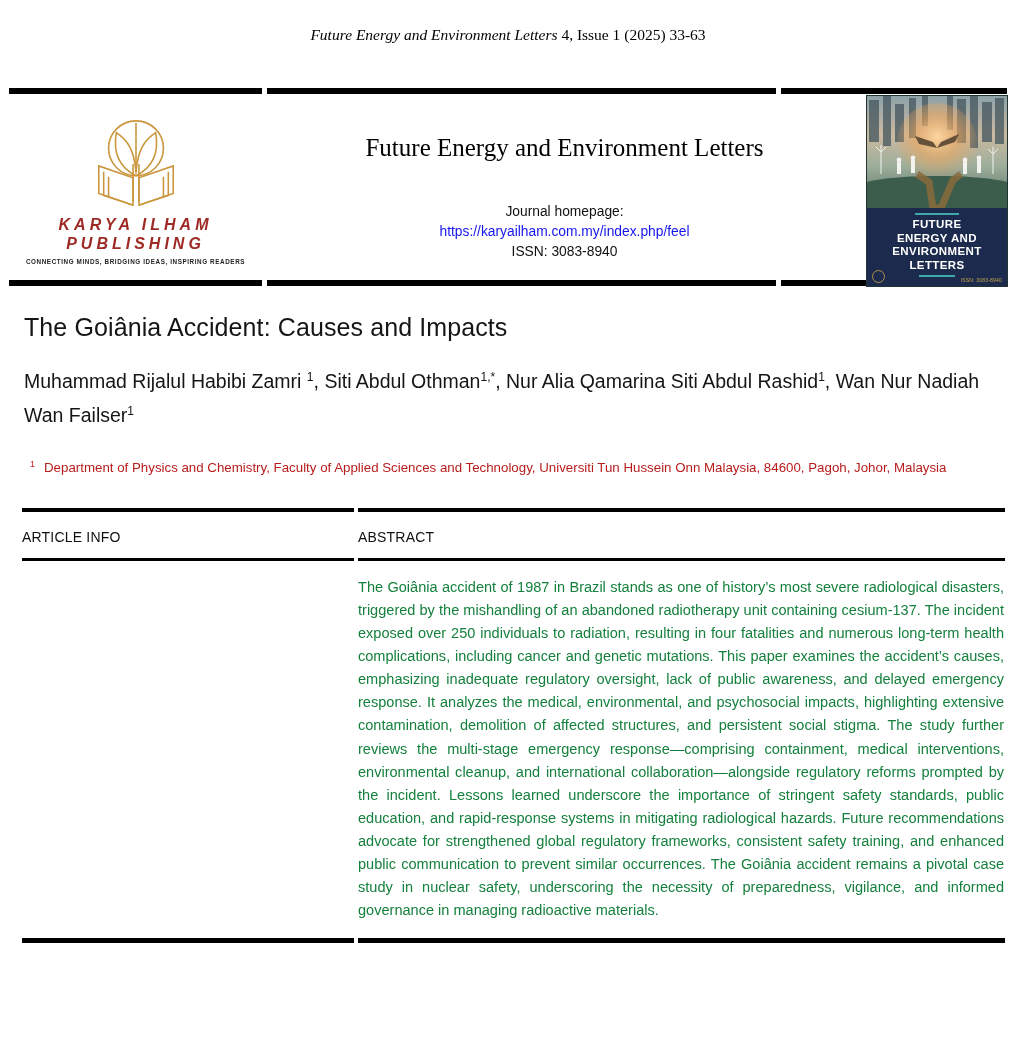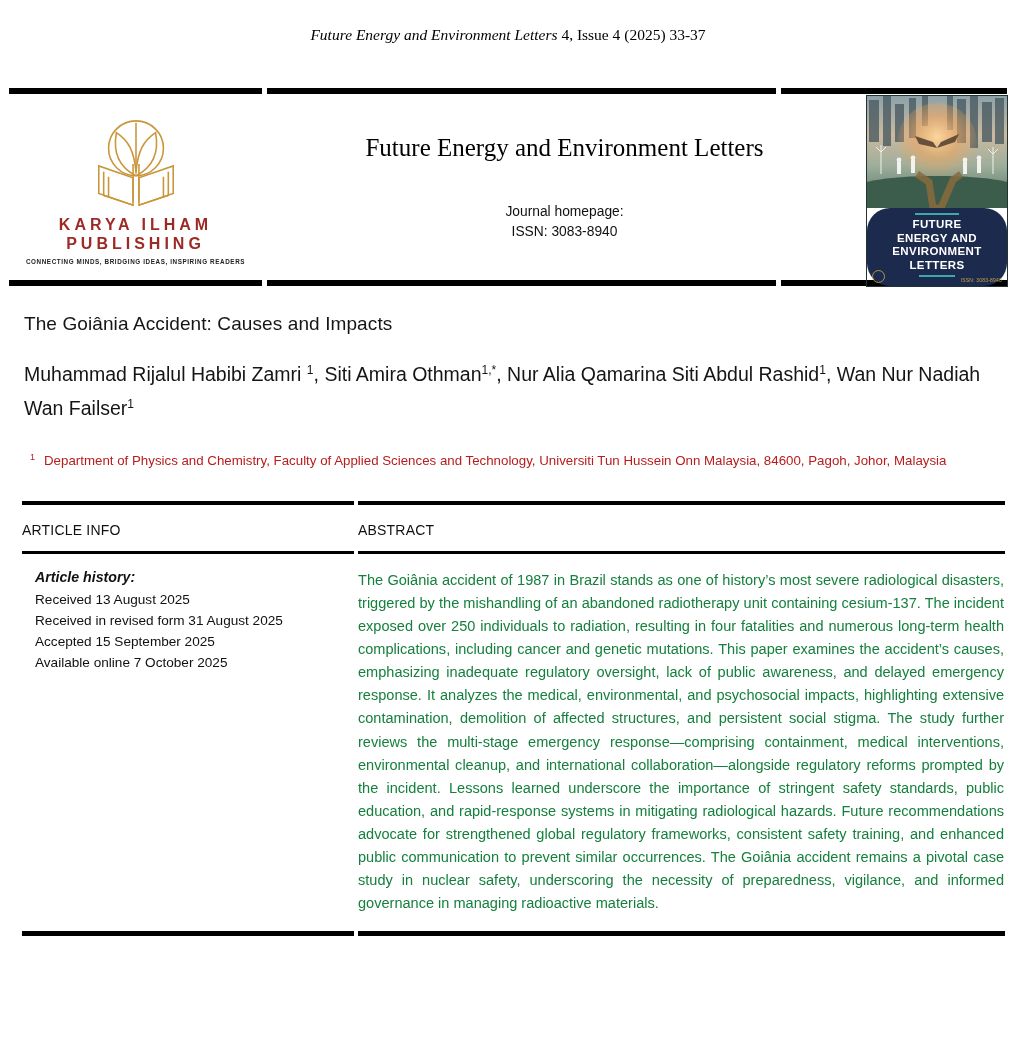--- a/index.html
+++ b/index.html
@@ -41,31 +41,31 @@
   .journal-title {
     font-family:"Liberation Serif", serif;
     font-size:25px; color:#000;
     margin-top:40px;
   }
   .homepage-block { margin-top:40px; font-size:13.8px; line-height:20px; }
   .homepage-link { text-decoration:none; cursor:pointer; }
 
   .cover-cell { width:140px; margin-top:2px; position:relative; height:190px; box-shadow:0 0 0 1px #233; overflow:hidden; }
   .cover-photo { position:absolute; top:0; left:0; width:140px; height:112px; }
-  .cover-bottom { position:absolute; top:112px; left:0; width:140px; height:78px; display:flex; flex-direction:column; align-items:center;border-radius:23px; }
+  .cover-bottom { position:absolute; top:112px; left:0; width:140px; height:78px; display:flex; flex-direction:column; align-items:center; }
   .cover-line { width:44px; height:2px; margin-top:5px; }
   .cover-title { font-size:11.5px; font-weight:bold; color:#fff; line-height:13.5px; letter-spacing:0.4px; text-align:center; margin-top:3px; }
   .cover-underline { width:36px; height:2px; margin-top:3px; }
   .cover-foot { position:absolute; bottom:3px; left:0; width:100%; display:flex; justify-content:space-between; align-items:flex-end; padding:0 5px; }
   .cover-issn { font-size:5px; letter-spacing:0.2px; }
   .cover-minilogo { width:13px; height:13px; border-radius:50%; border:1px solid; opacity:.85; }
 
   
   .content { padding:0 24px; }
-  .article-title { font-size:19px; color:#151515; margin-top:27px; letter-spacing:0.1px; }
+  .article-title { font-size:25px; color:#151515; margin-top:27px; letter-spacing:0.1px; }
   .authors { font-size:19.5px; line-height:30px; margin-top:19px; color:#151515; }
   .authors sup { font-size:12px; }
   .affiliation {
     margin-top:25px; font-size:13.3px; line-height:19px; color:#b91c1c;
     padding-left:24px; text-indent:-18px;
   }
   .affiliation sup { font-size:9px; padding-right:9px; }
 
   
   .info-table { margin:31px 11px 0 22px; }
@@ -87,21 +87,21 @@
   .kw-text { line-height:22px; }
   .abstract {
     font-size:14.55px; line-height:23.1px; text-align:justify; color:#15803d;
     margin:0; padding-right:1px;
   }
 </style>
 </head>
 <body>
 
 <div class="running-head">
-  <span class="jname">Future Energy and Environment Letters</span><span> 4, Issue 4 (2025) 33-37</span>
+  <span class="jname">Future Energy and Environment Letters</span><span> 4, Issue 1 (2025) 33-63</span>
 </div>
 
 <div class="rule3 rule-top">
   <div class="seg s1"></div>
   <div class="seg s2"></div>
   <div class="seg s3"></div>
 </div>
 
 <div class="header-row">
 
@@ -113,31 +113,32 @@
       <path d="M60 62 C 76 54, 84 40, 80 18 C 68 26, 62 36, 60 58"></path>
       <path d="M60 60 L60 8"></path>
 
       <path d="M57 50 L57 88 M63 50 L63 88"></path>
 
       <path d="M22 52 L22 80 L57 92 L57 64 Z"></path>
       <path d="M98 52 L98 80 L63 92 L63 64 Z"></path>
       <path d="M27 58 L27 82 L57 92 M93 58 L93 82 L63 92"></path>
       <path d="M32 63 L32 84 M88 63 L88 84"></path>
     </svg>
-    <div class="brand" style="color: rgb(158, 42, 37);">
+    <div class="brand" style="color: rgb(158, 42, 37); font-style: italic;">
       <div>KARYA ILHAM</div>
       <div>PUBLISHING</div>
     </div>
     <div class="tagline">CONNECTING MINDS, BRIDGING IDEAS, INSPIRING READERS</div>
   </div>
 
   <div class="center-cell">
     <div class="journal-title">Future Energy and Environment Letters</div>
     <div class="homepage-block">
       <div>Journal homepage:</div>
+      <div><a class="homepage-link" style="color: rgb(20, 20, 238);">https://karyailham.com.my/index.php/feel</a></div>
       <div>ISSN: 3083-8940</div>
     </div>
   </div>
 
   <div class="cover-cell">
     <svg class="cover-photo" viewBox="0 0 140 112" preserveAspectRatio="none">
       <defs>
         <linearGradient id="sky" x1="0" y1="0" x2="0" y2="1">
           <stop offset="0" stop-color="#8da2a8"></stop>
           <stop offset="0.35" stop-color="#cbb9a0"></stop>
@@ -211,21 +212,21 @@
   <div class="seg s1"></div>
   <div class="seg s2"></div>
   <div class="seg s3"></div>
 </div>
 
 <div class="content">
 
   <div class="article-title">The Goiânia Accident: Causes and Impacts</div>
 
   <div class="authors">
-    <span><span>Muhammad Rijalul Habibi Zamri </span><sup>1</sup><span>, </span></span><span><span>Siti Amira Othman</span><sup>1,*</sup><span>, </span></span><span><span>Nur Alia Qamarina Siti Abdul Rashid</span><sup>1</sup><span>,</span></span>
+    <span><span>Muhammad Rijalul Habibi Zamri </span><sup>1</sup><span>, </span></span><span><span>Siti Abdul Othman</span><sup>1,*</sup><span>, </span></span><span><span>Nur Alia Qamarina Siti Abdul Rashid</span><sup>1</sup><span>,</span></span>
     <span><span>Wan Nur Nadiah Wan Failser</span><sup>1</sup></span>
   </div>
 
   <div class="affiliation">
     <sup>1</sup><span>Department of Physics and Chemistry, Faculty of Applied Sciences and Technology, Universiti Tun Hussein Onn Malaysia, 84600, Pagoh, Johor, Malaysia</span>
   </div>
 </div>
 
 <div class="info-table">
   <div class="rule2 rt">
@@ -238,27 +239,20 @@
     <div class="cell col-right">ABSTRACT</div>
   </div>
 
   <div class="rule2 rm">
     <div class="seg a"></div>
       <div class="seg b"></div>
   </div>
 
   <div class="info-body">
     <div class="col-left">
-      <div>
-        <div class="hist-label">Article history:</div>
-        <div class="hist-line">Received 13 August 2025</div>
-        <div class="hist-line">Received in revised form 31 August 2025</div>
-        <div class="hist-line">Accepted 15 September 2025</div>
-        <div class="hist-line">Available online 7 October 2025</div>
-      </div>
     </div>
     <div class="col-right">
       <p class="abstract">The Goiânia accident of 1987 in Brazil stands as one of history’s most severe radiological disasters, triggered by the mishandling of an abandoned radiotherapy unit containing cesium-137. The incident exposed over 250 individuals to radiation, resulting in four fatalities and numerous long-term health complications, including cancer and genetic mutations. This paper examines the accident’s causes, emphasizing inadequate regulatory oversight, lack of public awareness, and delayed emergency response. It analyzes the medical, environmental, and psychosocial impacts, highlighting extensive contamination, demolition of affected structures, and persistent social stigma. The study further reviews the multi-stage emergency response—comprising containment, medical interventions, environmental cleanup, and international collaboration—alongside regulatory reforms prompted by the incident. Lessons learned underscore the importance of stringent safety standards, public education, and rapid-response systems in mitigating radiological hazards. Future recommendations advocate for strengthened global regulatory frameworks, consistent safety training, and enhanced public communication to prevent similar occurrences. The Goiânia accident remains a pivotal case study in nuclear safety, underscoring the necessity of preparedness, vigilance, and informed governance in managing radioactive materials.</p>
     </div>
   </div>
 
   <div class="rule2 rb">
     <div class="seg a"></div>
       <div class="seg b"></div>
   </div>

